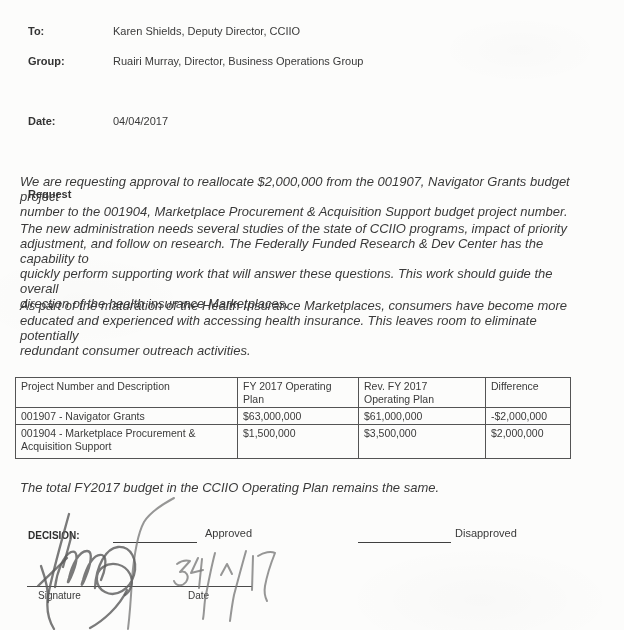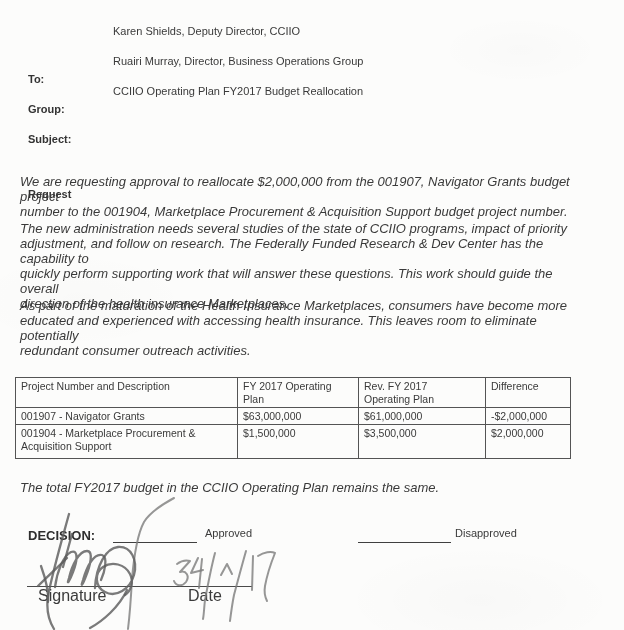--- a/index.html
+++ b/index.html
@@ -8,63 +8,63 @@
     font-family:"Liberation Sans",sans-serif;color:#3a3a3a;overflow:hidden;
   }
   .page::before{
     content:"";position:absolute;inset:0;pointer-events:none;
     background:
       radial-gradient(ellipse 120px 50px at 520px 50px, rgba(0,0,0,0.012), transparent 70%),
       radial-gradient(ellipse 160px 70px at 80px 300px, rgba(0,0,0,0.01), transparent 70%),
       radial-gradient(ellipse 200px 80px at 480px 600px, rgba(0,0,0,0.015), transparent 70%);
   }
   .field-row{position:absolute;left:28px;display:flex;font-size:11px;line-height:13px;}
-  .flabel{font-weight:700;width:85px;color:#333;margin-top:48px;}
+  .flabel{font-weight:700;width:85px;color:#333;}
   .heading{position:absolute;left:28px;font-size:11px;line-height:13px;font-weight:700;color:#333;margin-top:44px;}
   .para{position:absolute;left:20px;width:568px;font-size:13px;line-height:15px;white-space:pre-line;font-style:italic;}
   table.budget{
     position:absolute;left:15px;top:377px;width:555px;table-layout:fixed;
     border-collapse:collapse;font-size:10.5px;line-height:13px;color:#3a3a3a;
   }
   table.budget{border:1.5px solid #4a4a4a;}
   .budget th,.budget td{
     border:1px solid #545454;text-align:left;vertical-align:top;
     padding:2px 3px 1px 5px;white-space:pre-line;font-weight:400;overflow:hidden;
   }
-  .decision-label{position:absolute;left:28px;top:529px;font-size:13px;font-weight:700;color:#2e2e2e;line-height:13px;}
+  .decision-label{position:absolute;left:28px;top:529px;font-size:10px;font-weight:700;color:#2e2e2e;line-height:13px;}
   .blank-line{position:absolute;height:0;border-bottom:1.6px solid #3f3f3f;}
   .approved-blank{left:113px;top:542px;width:84px;}
   .disapproved-blank{left:358px;top:542px;width:93px;}
   .option-label{position:absolute;top:527px;font-size:11px;line-height:13px;}
   .approved-label{left:205px;}
   .disapproved-label{left:455px;}
   .sig-line{position:absolute;left:27px;top:586px;width:225px;height:0;border-bottom:1.6px solid #4a4a4a;}
-  .small-label{position:absolute;top:589px;font-size:16px;line-height:13px;}
+  .small-label{position:absolute;top:589px;font-size:10px;line-height:13px;}
   .signature-label{left:38px;}
   .date-label{left:188px;}
   .handwriting{position:absolute;left:0;top:0;pointer-events:none;}
   .pen-sig{stroke:#5d5d5d;stroke-width:2.3;fill:none;stroke-linecap:round;stroke-linejoin:round;opacity:.82;}
   .pen-light{stroke:#7c7c7c;stroke-width:2;fill:none;stroke-linecap:round;stroke-linejoin:round;opacity:.8;}
 </style>
 </head>
 <body>
 
 <div class="page">
 
   <div class="field-row" style="top:25px">
     <span class="flabel">To:</span>
     <span class="fvalue">Karen Shields, Deputy Director, CCIIO</span>
   </div>
   <div class="field-row" style="top:55px">
     <span class="flabel">Group:</span>
     <span class="fvalue">Ruairi Murray, Director, Business Operations Group</span>
   </div>
-  <div class="field-row" style="top:85px">
-    <span class="flabel">Subject:</span>
-    <span class="fvalue">CCIIO Operating Plan FY2017 Budget Reallocation</span>
+  <div class="field-row" style="top:115px">
+    <span class="flabel">Date:</span>
+    <span class="fvalue">04/04/2017</span>
   </div>
 
   <div class="heading" style="top:144px">Request</div>
   <div class="para" style="top:174px">We are requesting approval to reallocate $2,000,000 from the 001907, Navigator Grants budget project
 number to the 001904, Marketplace Procurement &amp; Acquisition Support budget project number.</div>
   <div class="para" style="top:221px">The new administration needs several studies of the state of CCIIO programs, impact of priority
 adjustment, and follow on research.  The Federally Funded Research &amp; Dev Center has the capability to
 quickly perform supporting work that will answer these questions.  This work should guide the overall
 direction of the health insurance Marketplaces.</div>
   <div class="para" style="top:298px">As part of the maturation of the Health Insurance Marketplaces, consumers have become more

